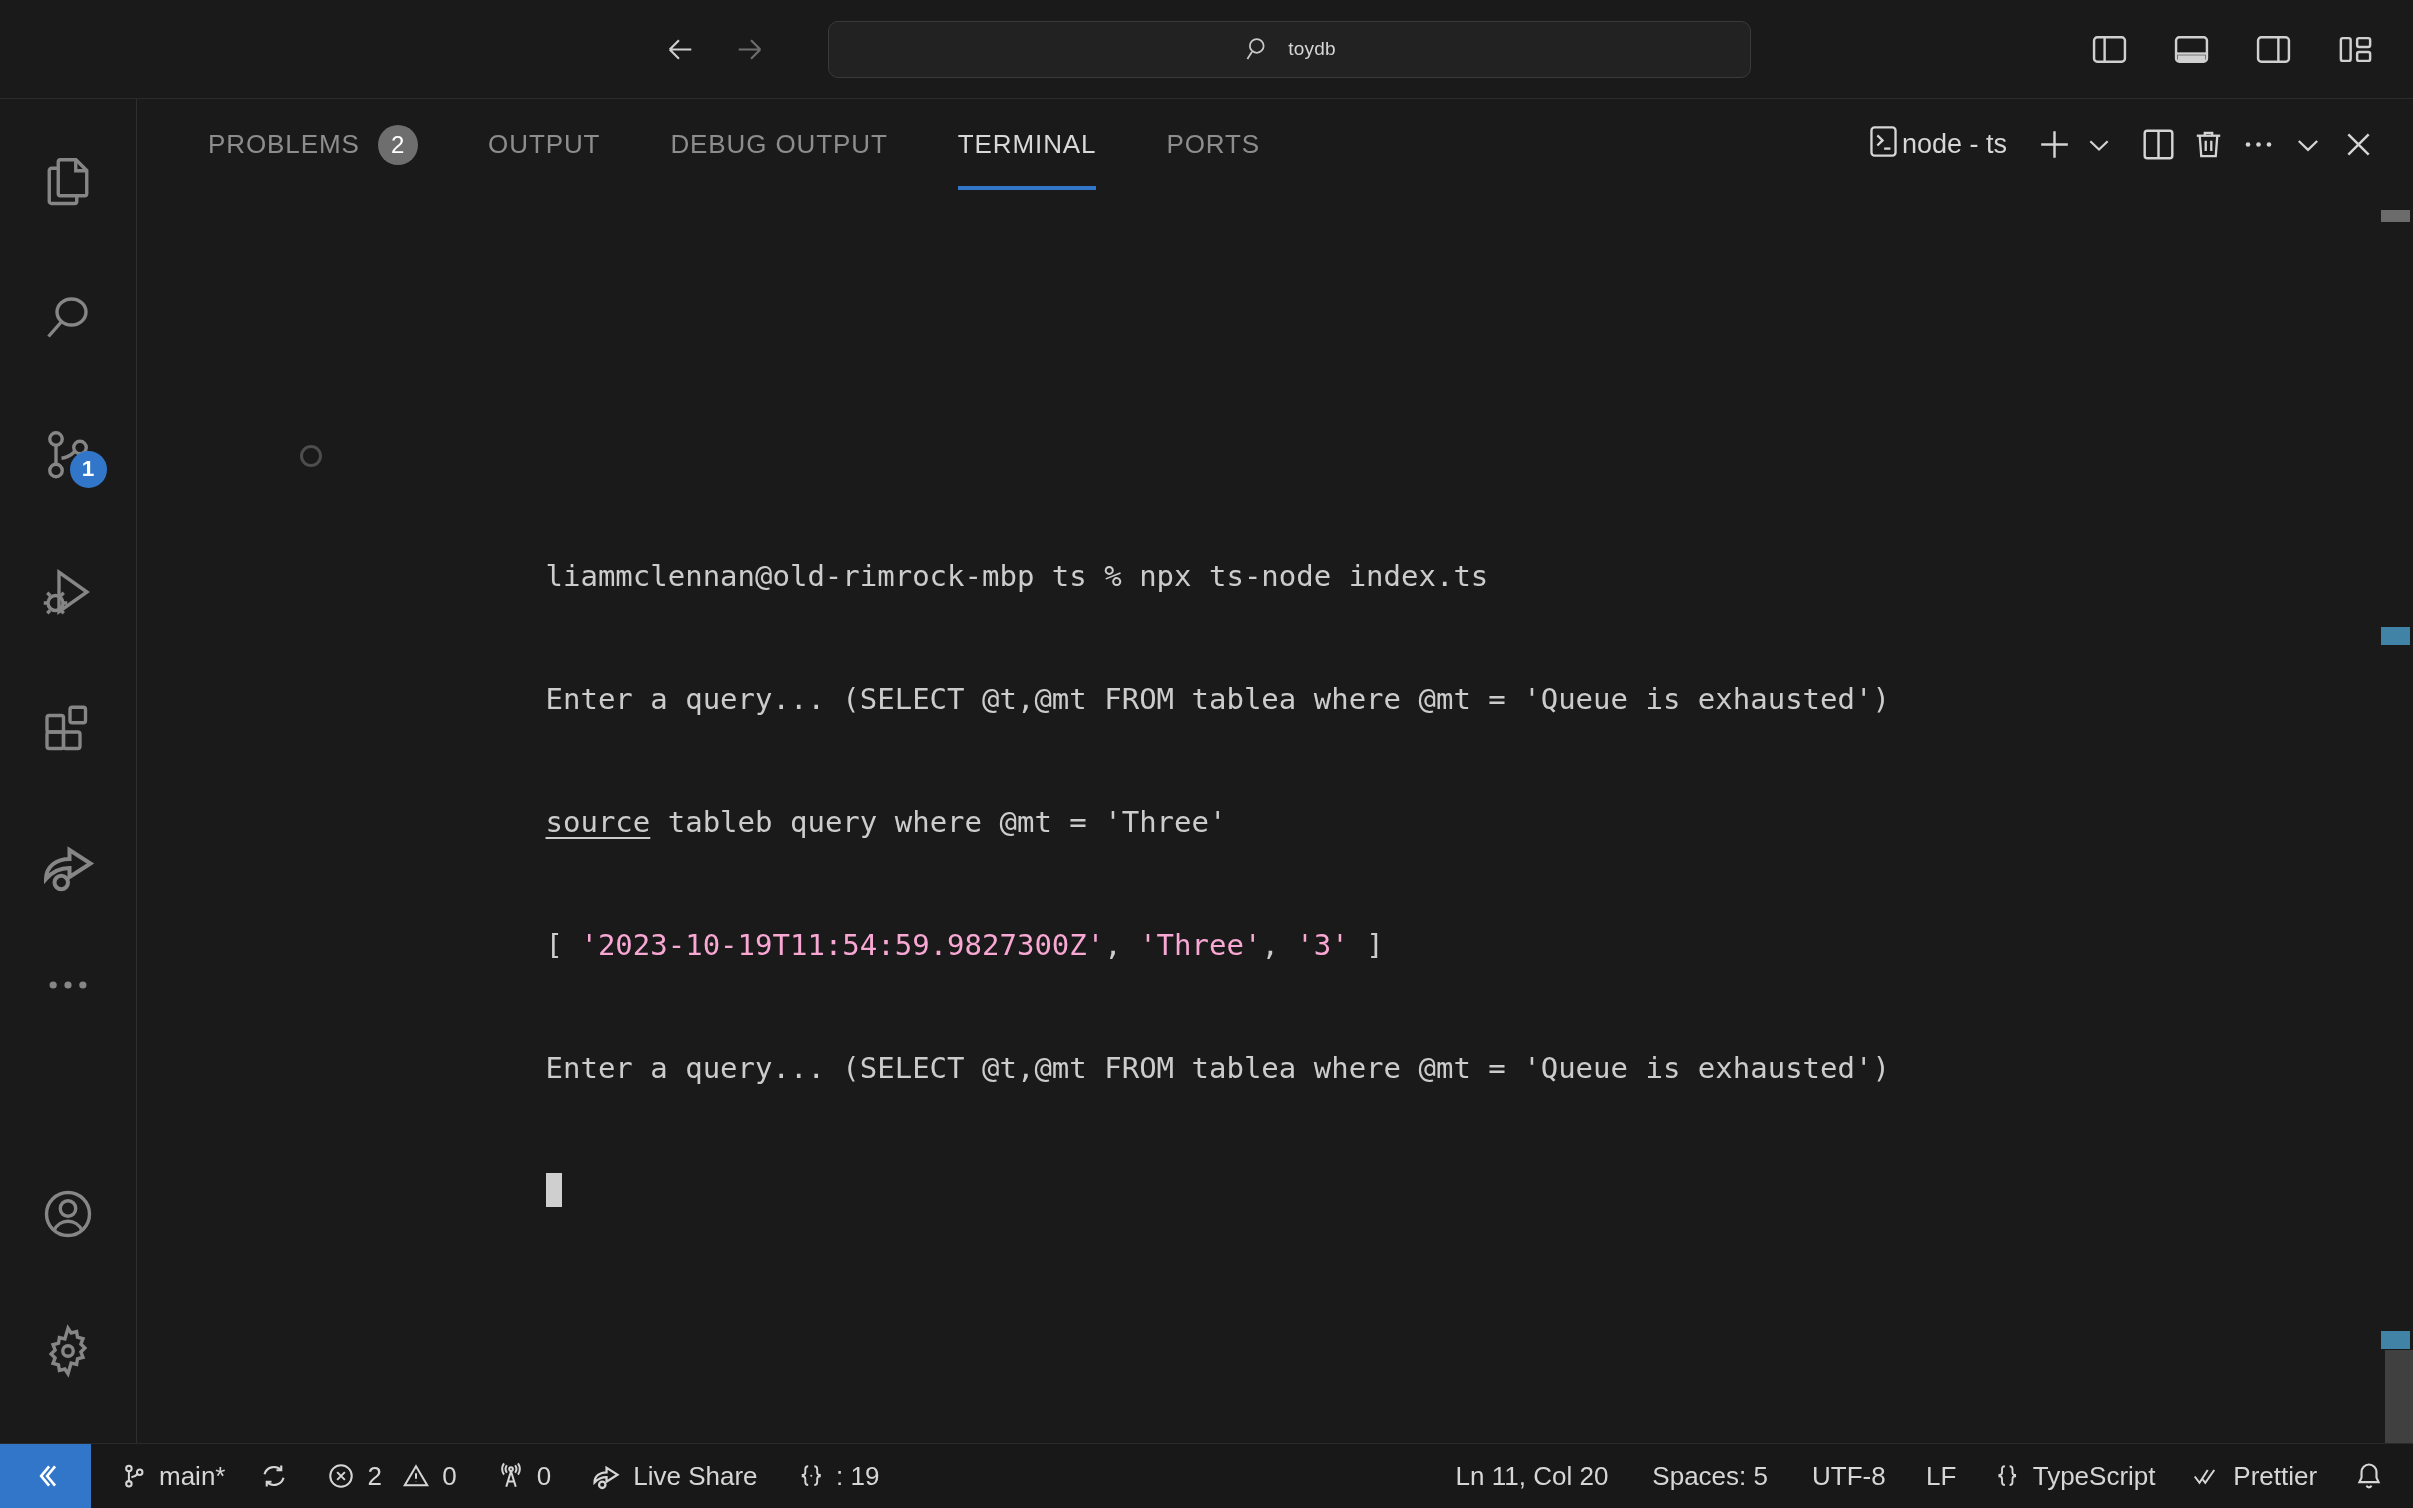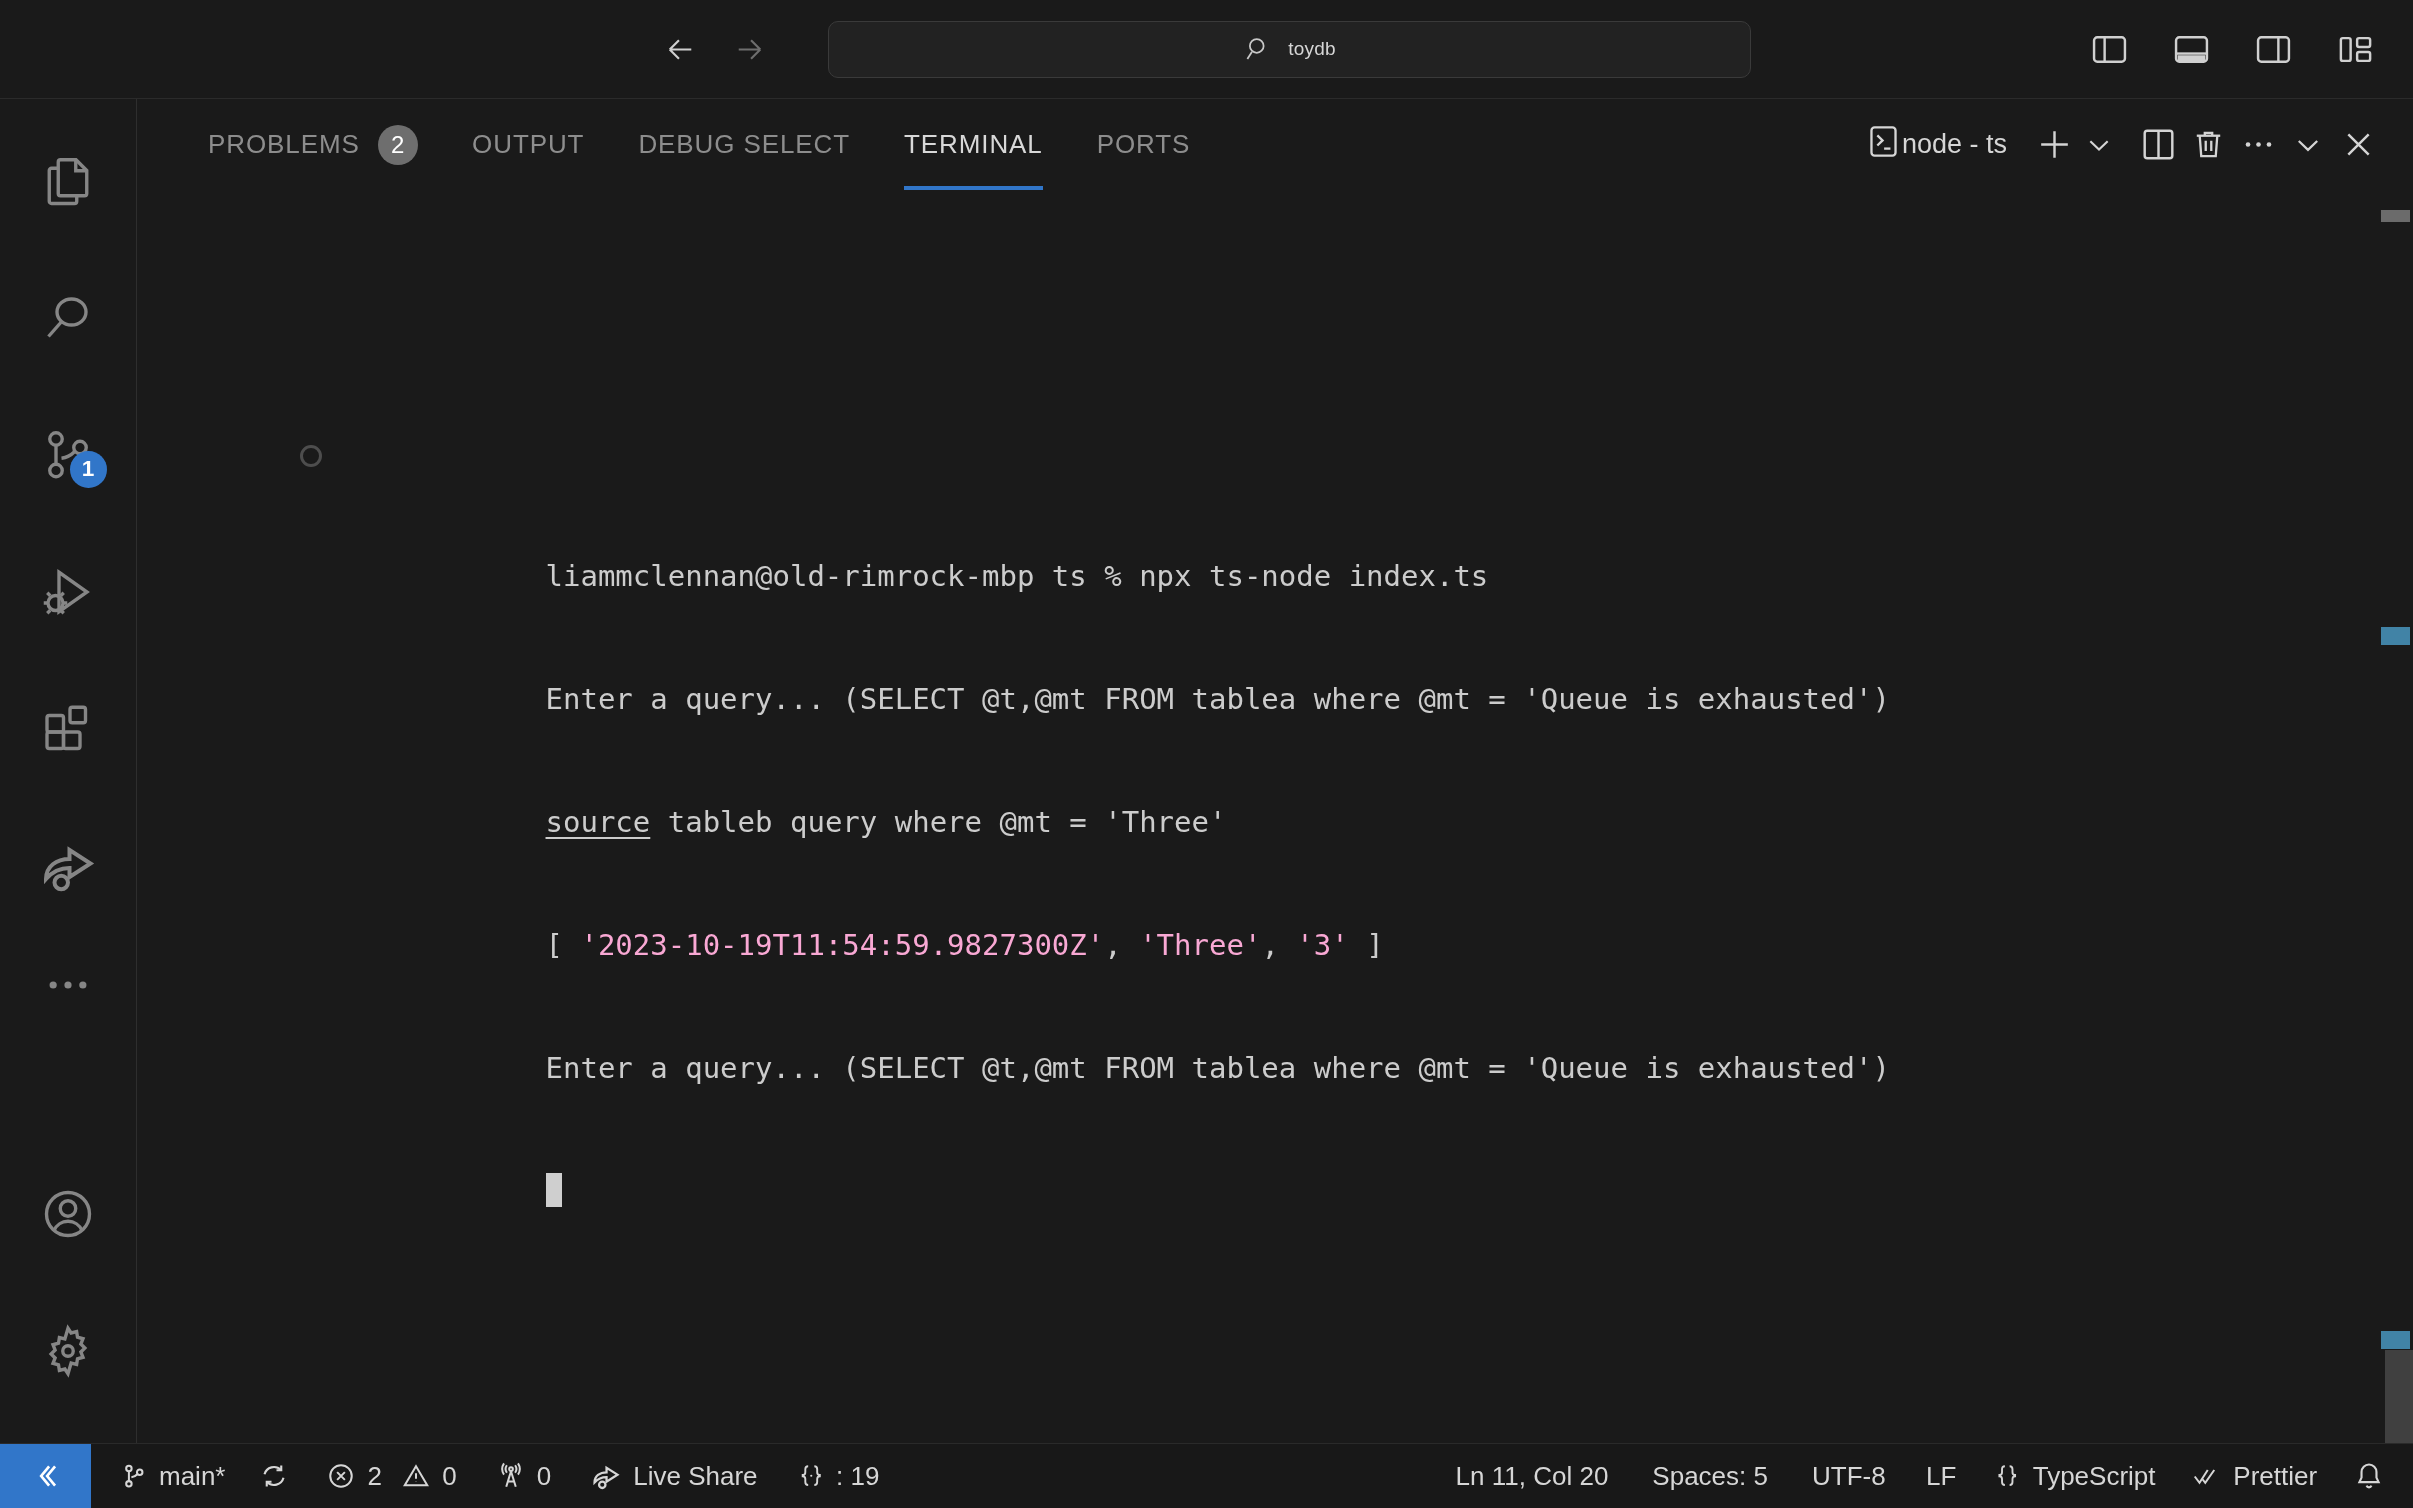--- a/index.html
+++ b/index.html
@@ -102,21 +102,21 @@
     flex: 1; min-width: 0;
     display: flex; flex-direction: column;
     background: #1a1a1a;
   }
   .panel-header {
     height: 91px; min-height: 91px;
     display: flex; align-items: stretch;
     padding-left: 44px;
     position: relative;
   }
-  .ptabs { display: flex; align-items: stretch; gap: 0; }
+  .ptabs { display: flex; align-items: stretch; gap: 16px; }
   .ptab {
     display: flex; align-items: center; gap: 18.4px;
     padding: 0 27px;
     color: #8d8d8d;
     font-size: 26px;
     letter-spacing: 0.9px;
     position: relative;
   }
   .ptab.active { color: #d8d8d8; }
   .ptab.active::after {
@@ -390,21 +390,21 @@
 
         <div class="ptabs">
           <div class="ptab">
             <span>PROBLEMS</span>
             <span class="cnt-badge">2</span>
           </div>
           <div class="ptab">
             <span>OUTPUT</span>
           </div>
           <div class="ptab">
-            <span>DEBUG SELECT</span>
+            <span>DEBUG OUTPUT</span>
           </div>
           <div class="ptab active">
             <span>TERMINAL</span>
           </div>
           <div class="ptab">
             <span>PORTS</span>
           </div>
         </div>
 
         <div class="panel-actions">

